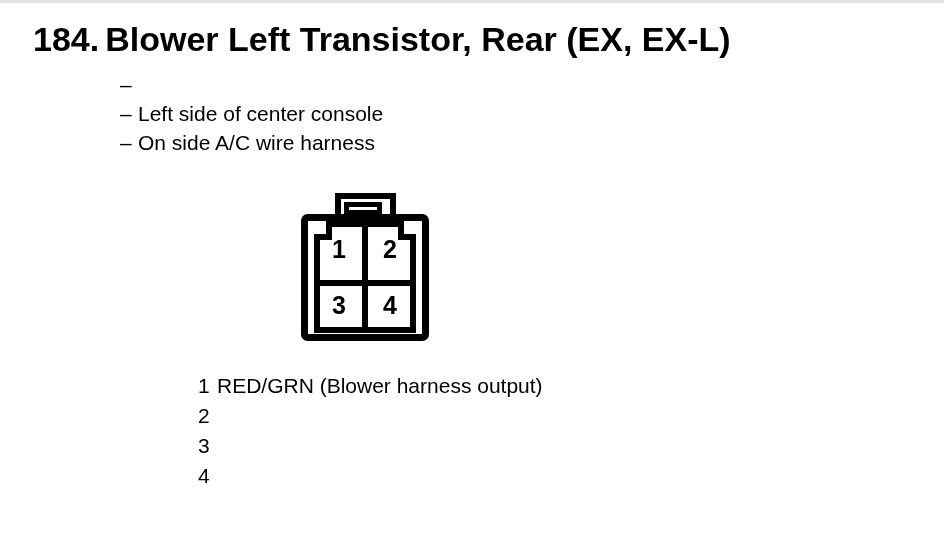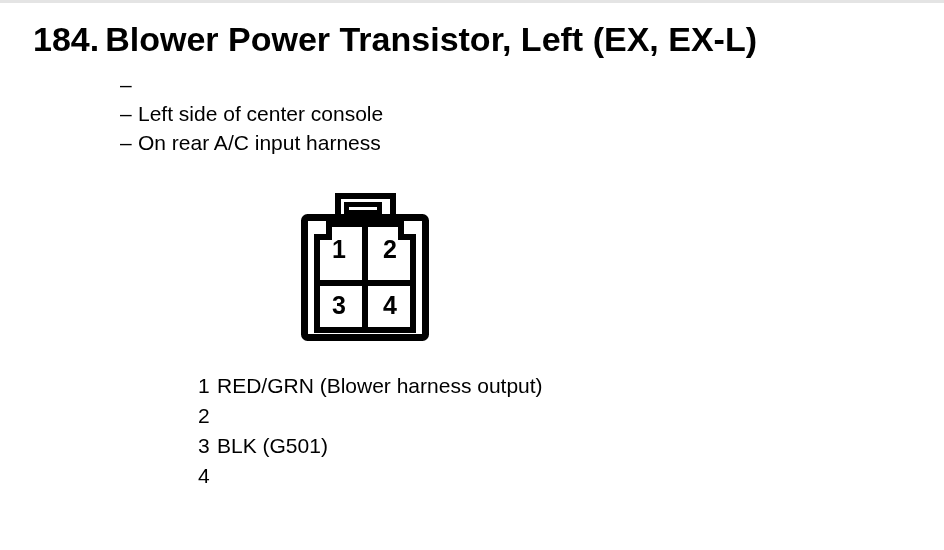--- a/index.html
+++ b/index.html
@@ -63,34 +63,34 @@
   .pin-num { display: inline-block; width: 13px; margin-right: 6px; }
 </style>
 </head>
 <body>
 
 <div class="page">
 
   <div class="scan-edge"></div>
 
   <div class="title-row">
-    <span class="title-num">184.</span><span class="title-text">Blower Power Transistor, Left (EX, EX-L)</span>
+    <span class="title-num">184.</span><span class="title-text">Blower Left Transistor, Rear (EX, EX-L)</span>
   </div>
 
   <div class="bullets">
     <div class="bullet-row">
       <span class="bullet-dash">–</span>
     </div>
     <div class="bullet-row">
       <span class="bullet-dash">–</span>
       <span>Left side of center console</span>
     </div>
     <div class="bullet-row">
       <span class="bullet-dash">–</span>
-      <span>On rear A/C input harness</span>
+      <span>On side A/C wire harness</span>
     </div>
   </div>
 
   <div class="connector">
     <svg width="128" height="148" viewBox="0 0 128 148" xmlns="http://www.w3.org/2000/svg">
 
       <rect x="3.5" y="24.5" width="121" height="120" rx="3" fill="#ffffff" stroke="#000000" stroke-width="7"></rect>
 
       <path d="M37,24 L37,3 L92,3 L92,24" fill="none" stroke="#000000" stroke-width="6"></path>
 
@@ -114,20 +114,19 @@
   <div class="pinlist">
     <div class="pin-row">
       <span class="pin-num">1</span>
       <span class="pin-desc">RED/GRN (Blower harness output)</span>
     </div>
     <div class="pin-row">
       <span class="pin-num">2</span>
     </div>
     <div class="pin-row">
       <span class="pin-num">3</span>
-      <span class="pin-desc">BLK (G501)</span>
     </div>
     <div class="pin-row">
       <span class="pin-num">4</span>
     </div>
   </div>
 
 </div>
 
 </body></html>

